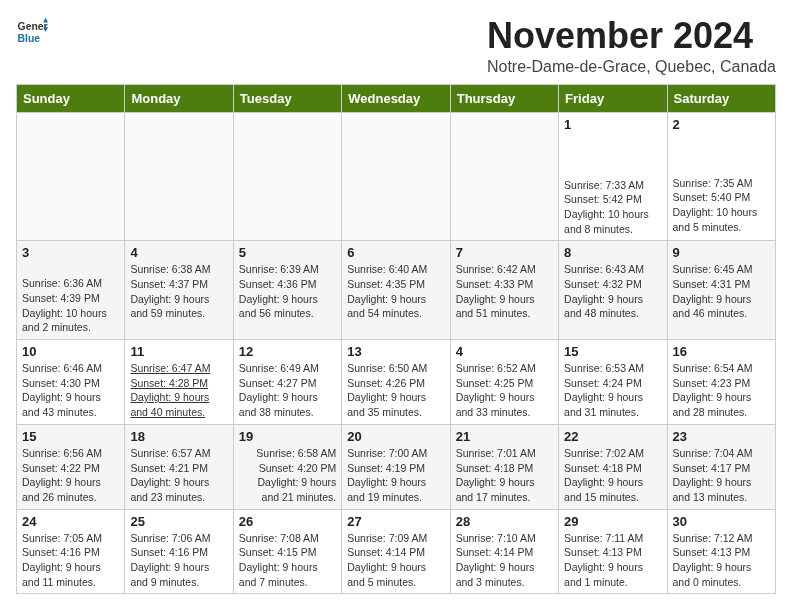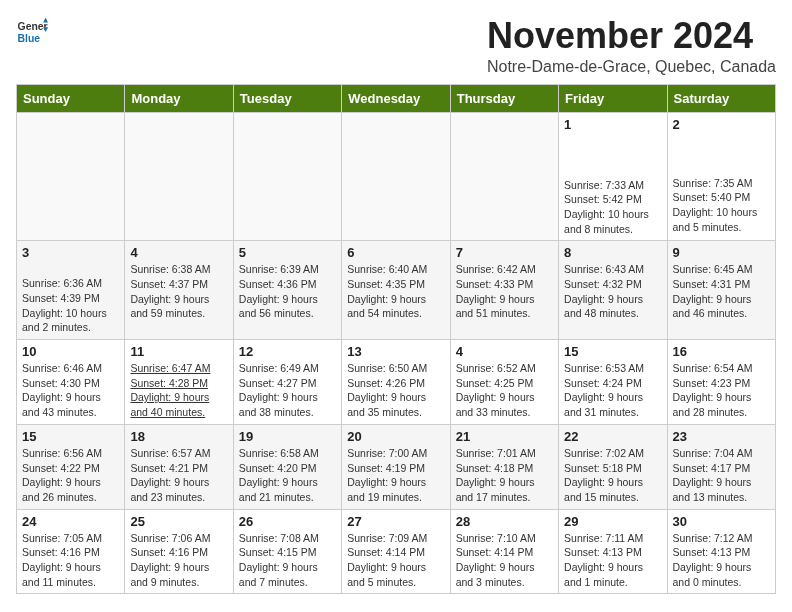--- a/index.html
+++ b/index.html
@@ -227,40 +227,40 @@
 Daylight: 9 hours and 26 minutes.</div>
         </td>
         <td>
           <span class="day-number">18</span>
           <div class="day-info" style="white-space: pre-line;">Sunrise: 6:57 AM
 Sunset: 4:21 PM
 Daylight: 9 hours and 23 minutes.</div>
         </td>
         <td>
           <span class="day-number">19</span>
-          <div class="day-info" style="white-space: pre-line;">Sunrise: 6:58 AM
+          <div class="day-info" style="white-space: pre-line; text-align: right;">Sunrise: 6:58 AM
 Sunset: 4:20 PM
 Daylight: 9 hours and 21 minutes.</div>
         </td>
         <td>
           <span class="day-number">20</span>
           <div class="day-info" style="white-space: pre-line;">Sunrise: 7:00 AM
 Sunset: 4:19 PM
 Daylight: 9 hours and 19 minutes.</div>
         </td>
         <td>
           <span class="day-number">21</span>
           <div class="day-info" style="white-space: pre-line;">Sunrise: 7:01 AM
 Sunset: 4:18 PM
 Daylight: 9 hours and 17 minutes.</div>
         </td>
         <td>
           <span class="day-number">22</span>
           <div class="day-info" style="white-space: pre-line;">Sunrise: 7:02 AM
-Sunset: 5:18 PM
+Sunset: 4:18 PM
 Daylight: 9 hours and 15 minutes.</div>
         </td>
         <td>
           <span class="day-number">23</span>
           <div class="day-info" style="white-space: pre-line;">Sunrise: 7:04 AM
 Sunset: 4:17 PM
 Daylight: 9 hours and 13 minutes.</div>
         </td>
       </tr>
       <tr>

